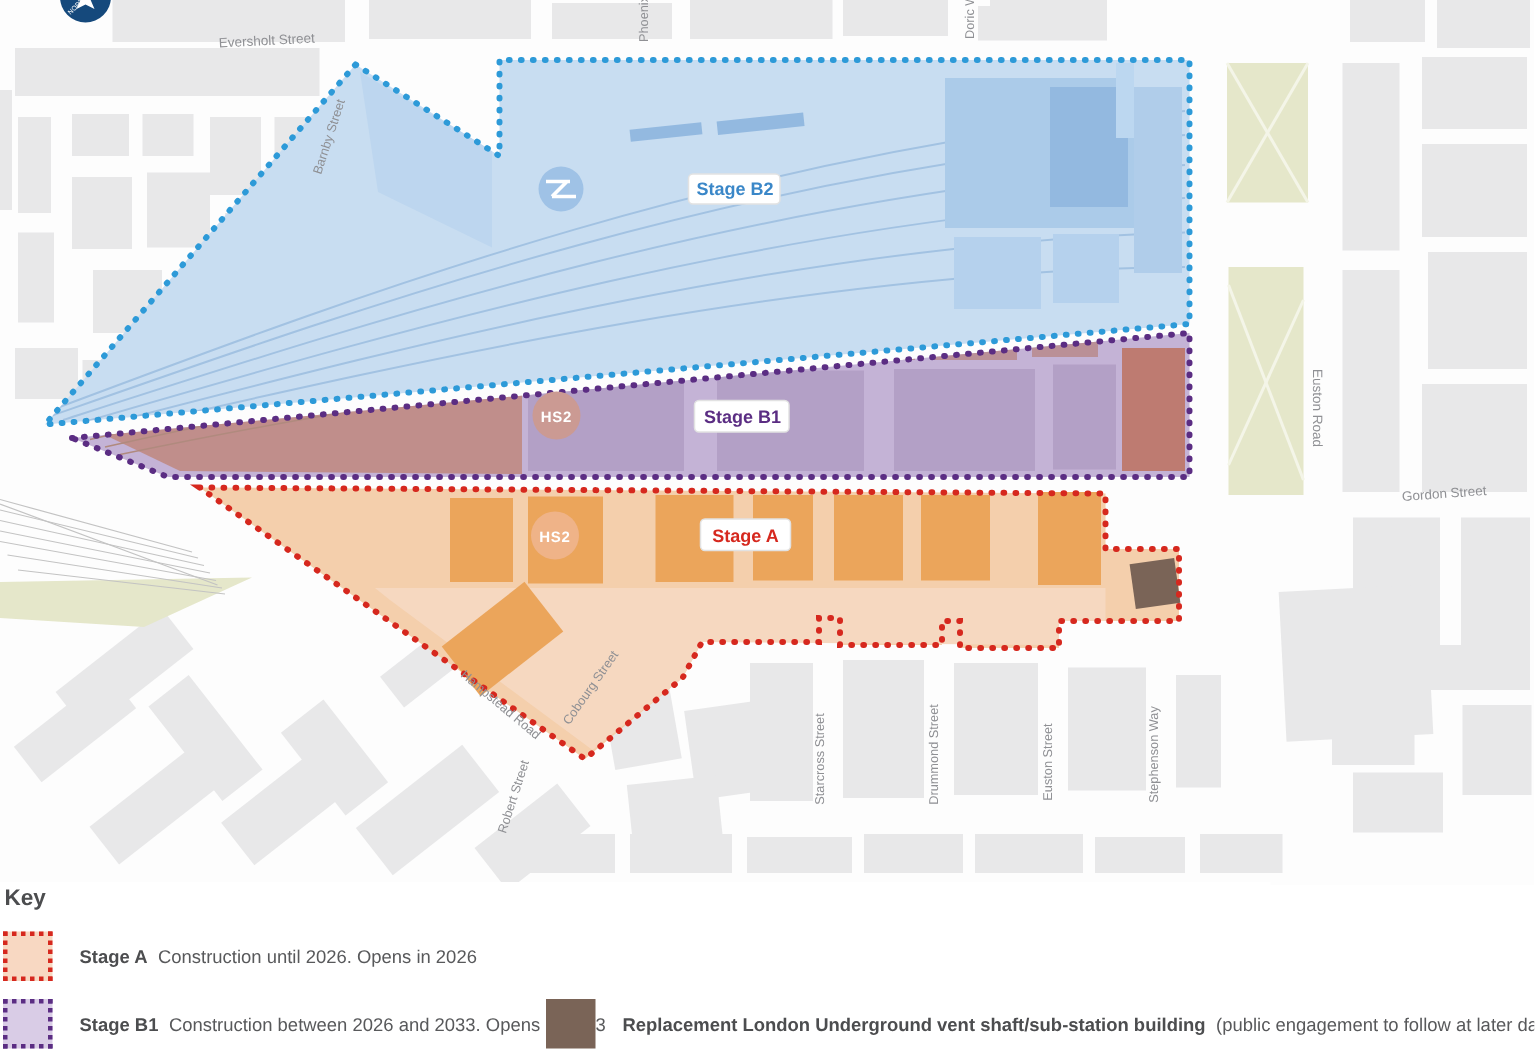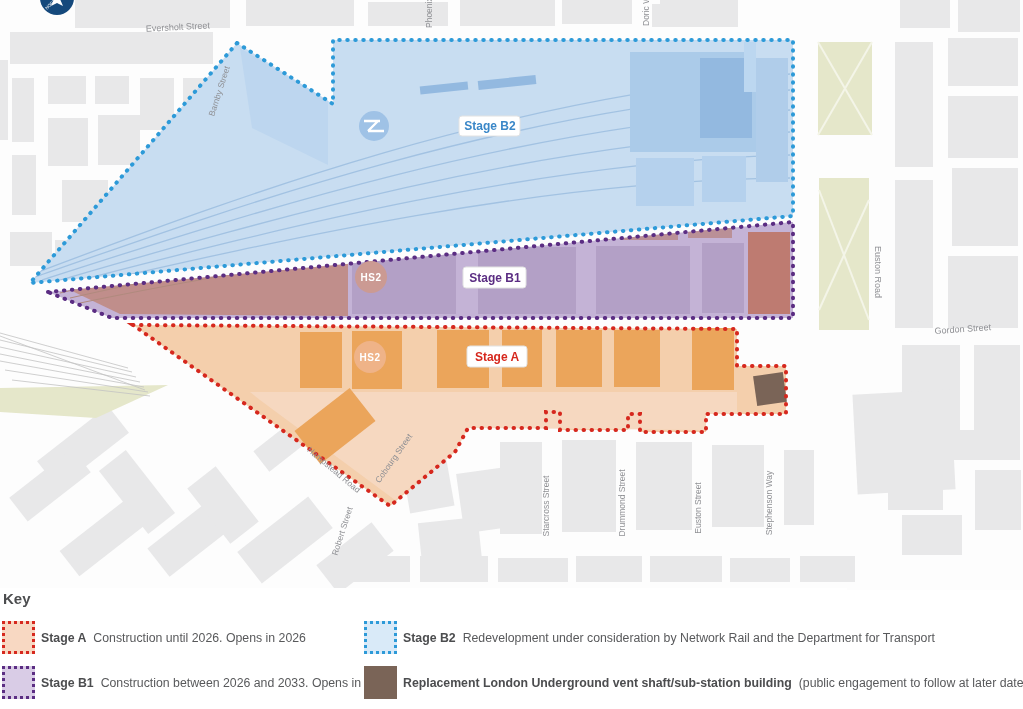--- a/index.html
+++ b/index.html
@@ -6,21 +6,21 @@
   .canvas{position:relative;width:1023px;height:709px;overflow:hidden;background:#ffffff;
           font-family:"Liberation Sans",sans-serif;}
   svg{display:block;}
   .street-label{font-size:8.5px;fill:#8f9094;}
   .street-label.lg{font-size:9px;}
   .stage-chip{font-size:12px;font-weight:bold;}
   .logo-txt{font-size:10px;font-weight:bold;fill:#ffffff;letter-spacing:.5px;}
   
   .key{position:absolute;left:0;top:588px;width:847px;height:121px;background:#ffffff;}
   .key-title{position:absolute;left:3px;top:2px;font-size:15px;font-weight:bold;color:#4c4d4f;}
-  .entry{position:absolute;display:flex;align-items:center;gap:6px;}
+  .entry{position:absolute;display:flex;align-items:center;gap:18px;}
   .e1{left:2px;top:33px;}
   .e2{left:2px;top:78px;}
   .e3{left:364px;top:33px;}
   .e4{left:364px;top:78px;}
   .swatch{width:33px;height:33px;box-sizing:border-box;flex:0 0 auto;}
   .sw-a   {background:#f8d8c2;border:3px dotted #d6281e;}
   .sw-b1  {background:#d9cce6;border:3px dotted #5b2d83;}
   .sw-b2  {background:#d9eaf8;border:3px dotted #2d9ad8;}
   .sw-vent{background:#7a6457;}
   .entry-text{font-size:12.3px;color:#58595b;white-space:nowrap;}
@@ -276,26 +276,20 @@
       </div>
     </div>
 
     <div class="entry e2">
       <div class="swatch sw-b1"></div>
       <div class="entry-text">
         <b>Stage B1</b><span>Construction between 2026 and 2033. Opens in 2033</span>
       </div>
     </div>
 
-    <div class="entry e3">
-      <div class="swatch sw-b2"></div>
-      <div class="entry-text">
-        <b>Stage B2</b><span>Redevelopment under consideration by Network Rail and the Department for Transport</span>
-      </div>
-    </div>
 
     <div class="entry e4">
       <div class="swatch sw-vent"></div>
       <div class="entry-text">
         <b>Replacement London Underground vent shaft/sub-station building</b><span>(public engagement to follow at later date)</span>
       </div>
     </div>
   </div>
 
 </div>

